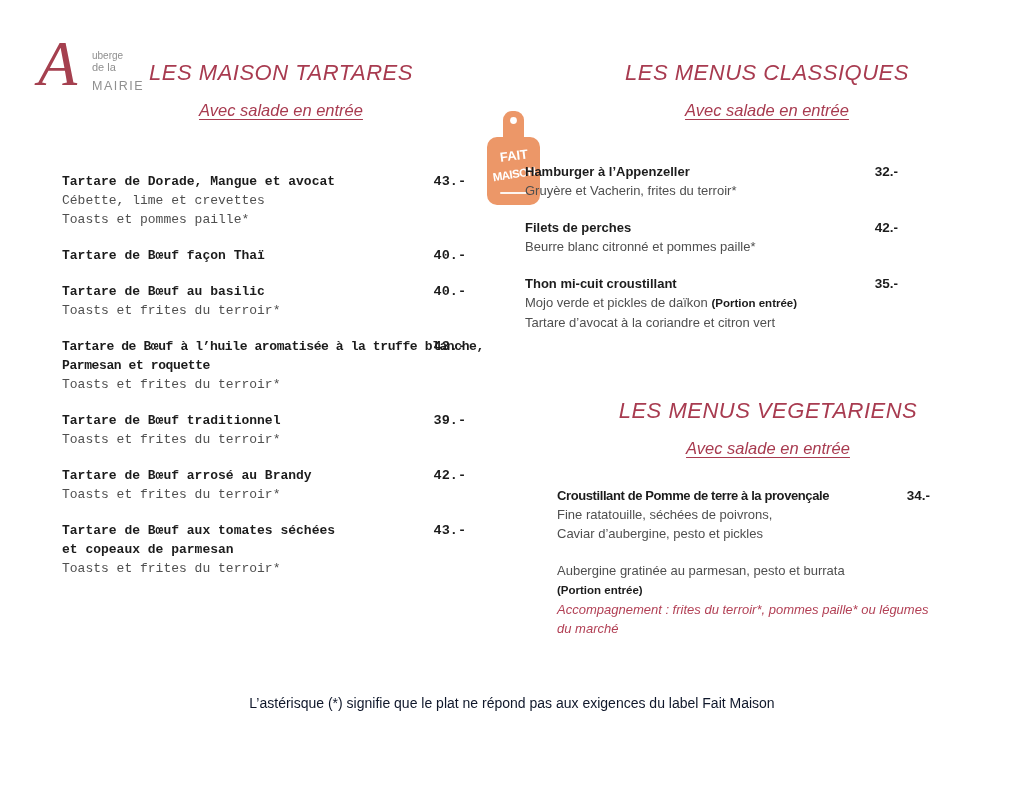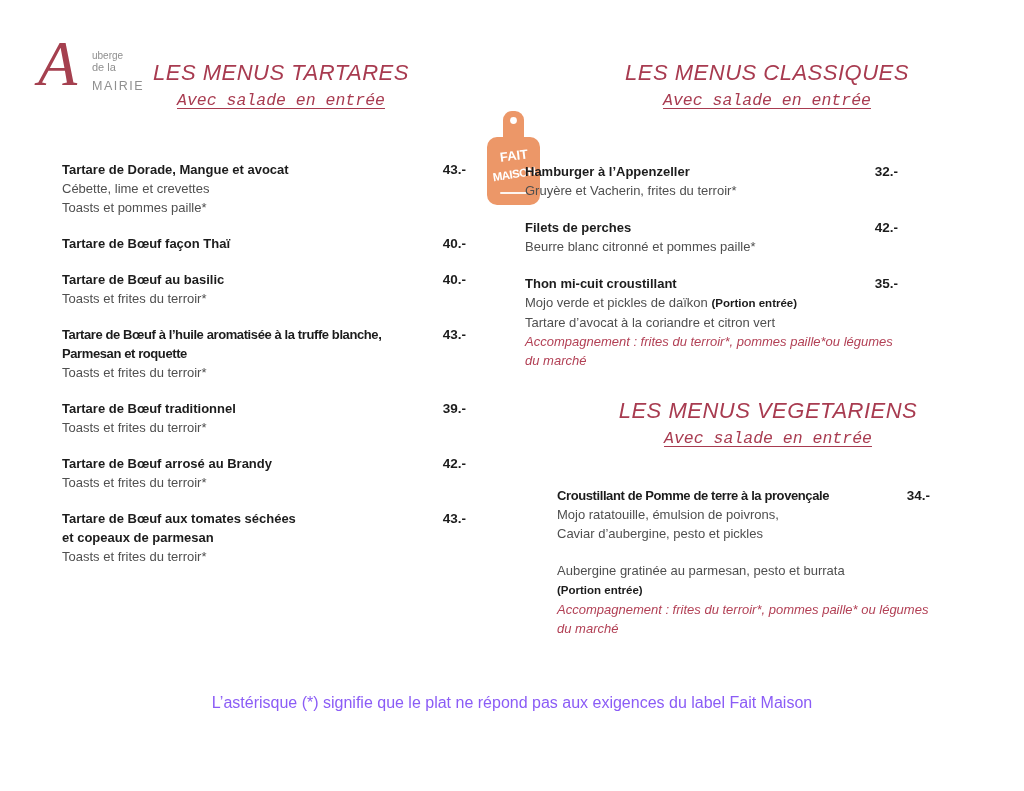--- a/index.html
+++ b/index.html
@@ -17,30 +17,30 @@
   }
   .logo-words{position:absolute;left:54px;top:10px;color:#8f8f8f;}
   .logo-w1{font-size:10px;line-height:11px;}
   .logo-w2{font-size:11px;line-height:11px;margin-top:1px;}
   .logo-w3{font-size:12.5px;line-height:13px;margin-top:7px;letter-spacing:1.5px;}
 
   
   .section-header{position:absolute;text-align:center;color:#A83B50;}
   .section-title{font-style:italic;font-size:22px;line-height:26px;letter-spacing:0.5px;}
   .section-subtitle{
-    font-style:italic;font-size:16.5px;line-height:20px;margin-top:5px;
-    text-decoration:underline;text-underline-offset:3px;font-family:Liberation Mono, monospace;
+    font-style:italic;font-size:16.5px;line-height:20px;margin-top:14px;
+    text-decoration:underline;text-underline-offset:3px;
   }
   #header-tartares{left:101px;top:60px;width:360px;}
   #header-classiques{left:587px;top:60px;width:360px;}
   #header-vegetariens{left:588px;top:398px;width:360px;}
 
   
   .items{position:absolute;}
-  #items-tartares{left:62px;top:160px;width:404px;}
+  #items-tartares{left:62px;top:172px;width:404px;font-family:Liberation Mono, monospace;}
   #items-classiques{left:525px;top:162px;width:373px;}
   #items-vegetariens{left:557px;top:486px;width:373px;}
 
   .menu-item{margin-bottom:18px;}
   #items-tartares .menu-item{margin-bottom:17px;}
   .item-head{display:flex;align-items:flex-start;}
   .item-title{
     flex:1 1 auto;min-width:0;font-weight:700;font-size:13px;line-height:19px;
     color:#1c1c1c;white-space:pre;
   }
@@ -49,39 +49,39 @@
   .item-desc{font-size:13px;line-height:19px;color:#4f4f4f;}
   .portion{color:#1c1c1c;font-weight:700;font-size:11.5px;}
   .item-note{font-size:13px;line-height:19px;color:#B24055;font-style:italic;}
 
   
   .badge{position:absolute;left:487px;top:111px;width:53px;height:96px;}
 
   
   .footer{
     position:absolute;left:0;top:695px;width:1024px;text-align:center;
-    font-size:16px;line-height:16px;color:#8b5cf6;
+    font-size:14px;line-height:16px;color:#0f172a;
   }
 </style>
 </head>
 <body>
 
 <div class="page">
 
   <div class="logo">
     <div class="logo-a">A</div>
     <div class="logo-words">
       <div class="logo-w1">uberge</div>
       <div class="logo-w2">de la</div>
       <div class="logo-w3">MAIRIE</div>
     </div>
   </div>
 
   <div class="section-header" id="header-tartares">
-    <div class="section-title">LES MENUS TARTARES</div>
+    <div class="section-title">LES MAISON TARTARES</div>
     <div class="section-subtitle">Avec salade en entrée</div>
   </div>
   <div class="section-header" id="header-classiques">
     <div class="section-title">LES MENUS CLASSIQUES</div>
     <div class="section-subtitle">Avec salade en entrée</div>
   </div>
   <div class="section-header" id="header-vegetariens">
     <div class="section-title">LES MENUS VEGETARIENS</div>
     <div class="section-subtitle">Avec salade en entrée</div>
   </div>
@@ -165,30 +165,29 @@
         </div>
         <div class="item-desc">Beurre blanc citronné et pommes paille*</div>
       </div>
       <div class="menu-item">
         <div class="item-head">
           <span class="item-title">Thon mi-cuit croustillant</span>
           <span class="item-price">35.-</span>
         </div>
         <div class="item-desc">Mojo verde et pickles de daïkon <span class="portion">(Portion entrée)</span></div>
         <div class="item-desc">Tartare d’avocat à la coriandre et citron vert</div>
-        <div class="item-note">Accompagnement : frites du terroir*, pommes paille*ou légumes du marché</div>
       </div>
     </div>
   <div class="items" id="items-vegetariens">
       <div class="menu-item">
         <div class="item-head">
           <span class="item-title tight">Croustillant de Pomme de terre à la provençale</span>
           <span class="item-price">34.-</span>
         </div>
-        <div class="item-desc">Mojo ratatouille, émulsion de poivrons,</div>
+        <div class="item-desc">Fine ratatouille, séchées de poivrons,</div>
         <div class="item-desc">Caviar d’aubergine, pesto et pickles</div>
       </div>
       <div class="menu-item">
         <div class="item-desc">Aubergine gratinée au parmesan, pesto et burrata</div>
         <div class="item-desc"><span class="portion">(Portion entrée)</span></div>
         <div class="item-note">Accompagnement : frites du terroir*, pommes paille* ou légumes du marché</div>
       </div>
     </div>
 
   <div class="footer">L’astérisque (*) signifie que le plat ne répond pas aux exigences du label Fait Maison</div>

